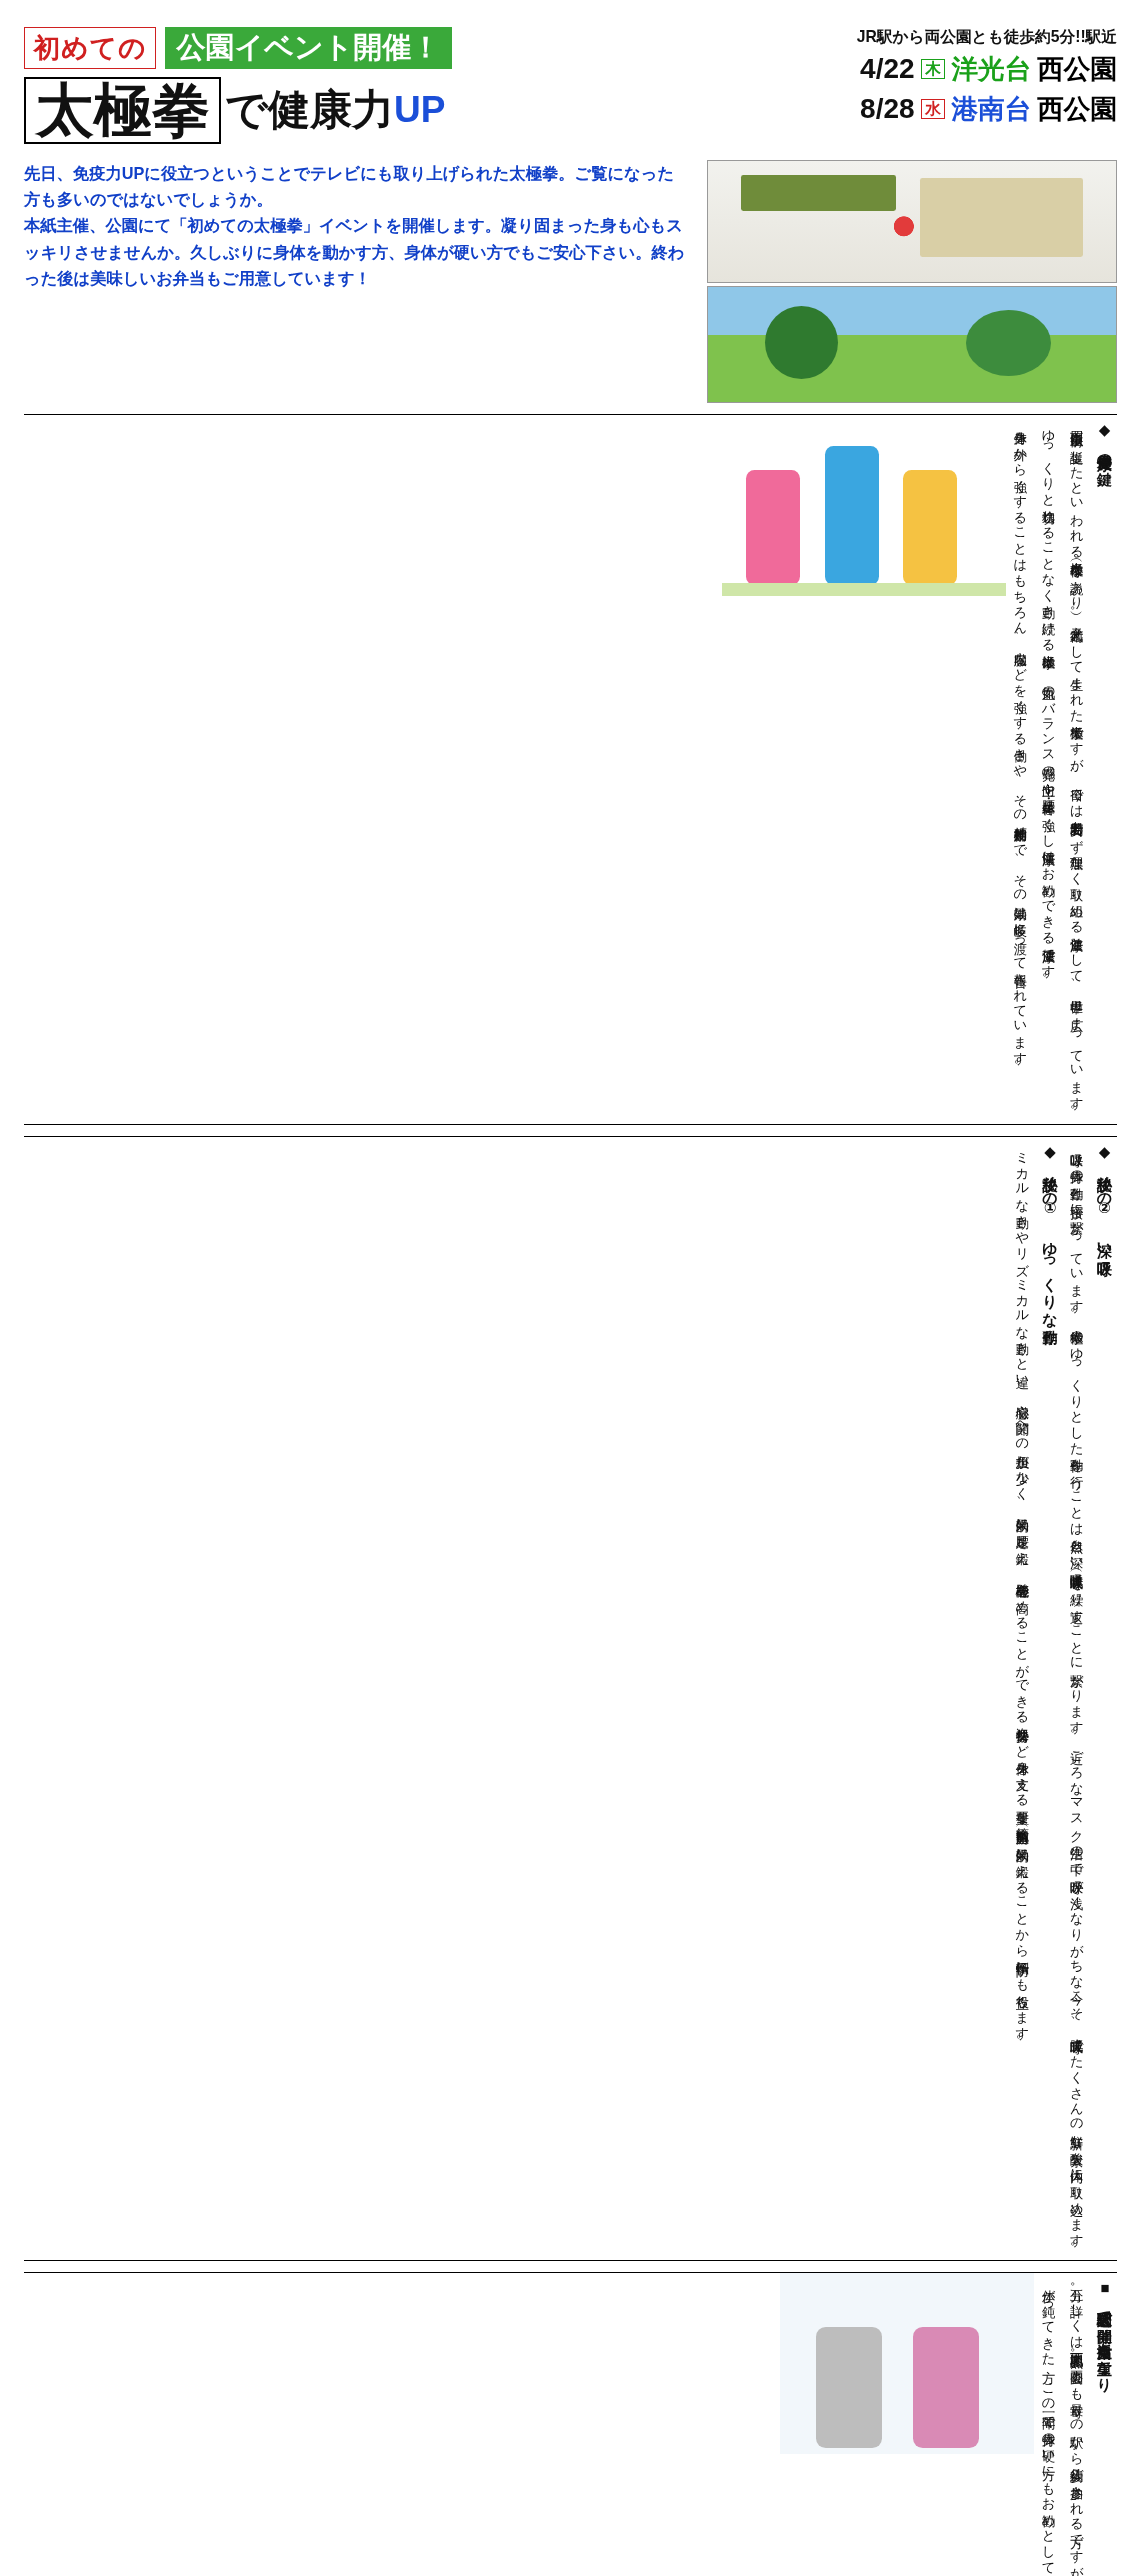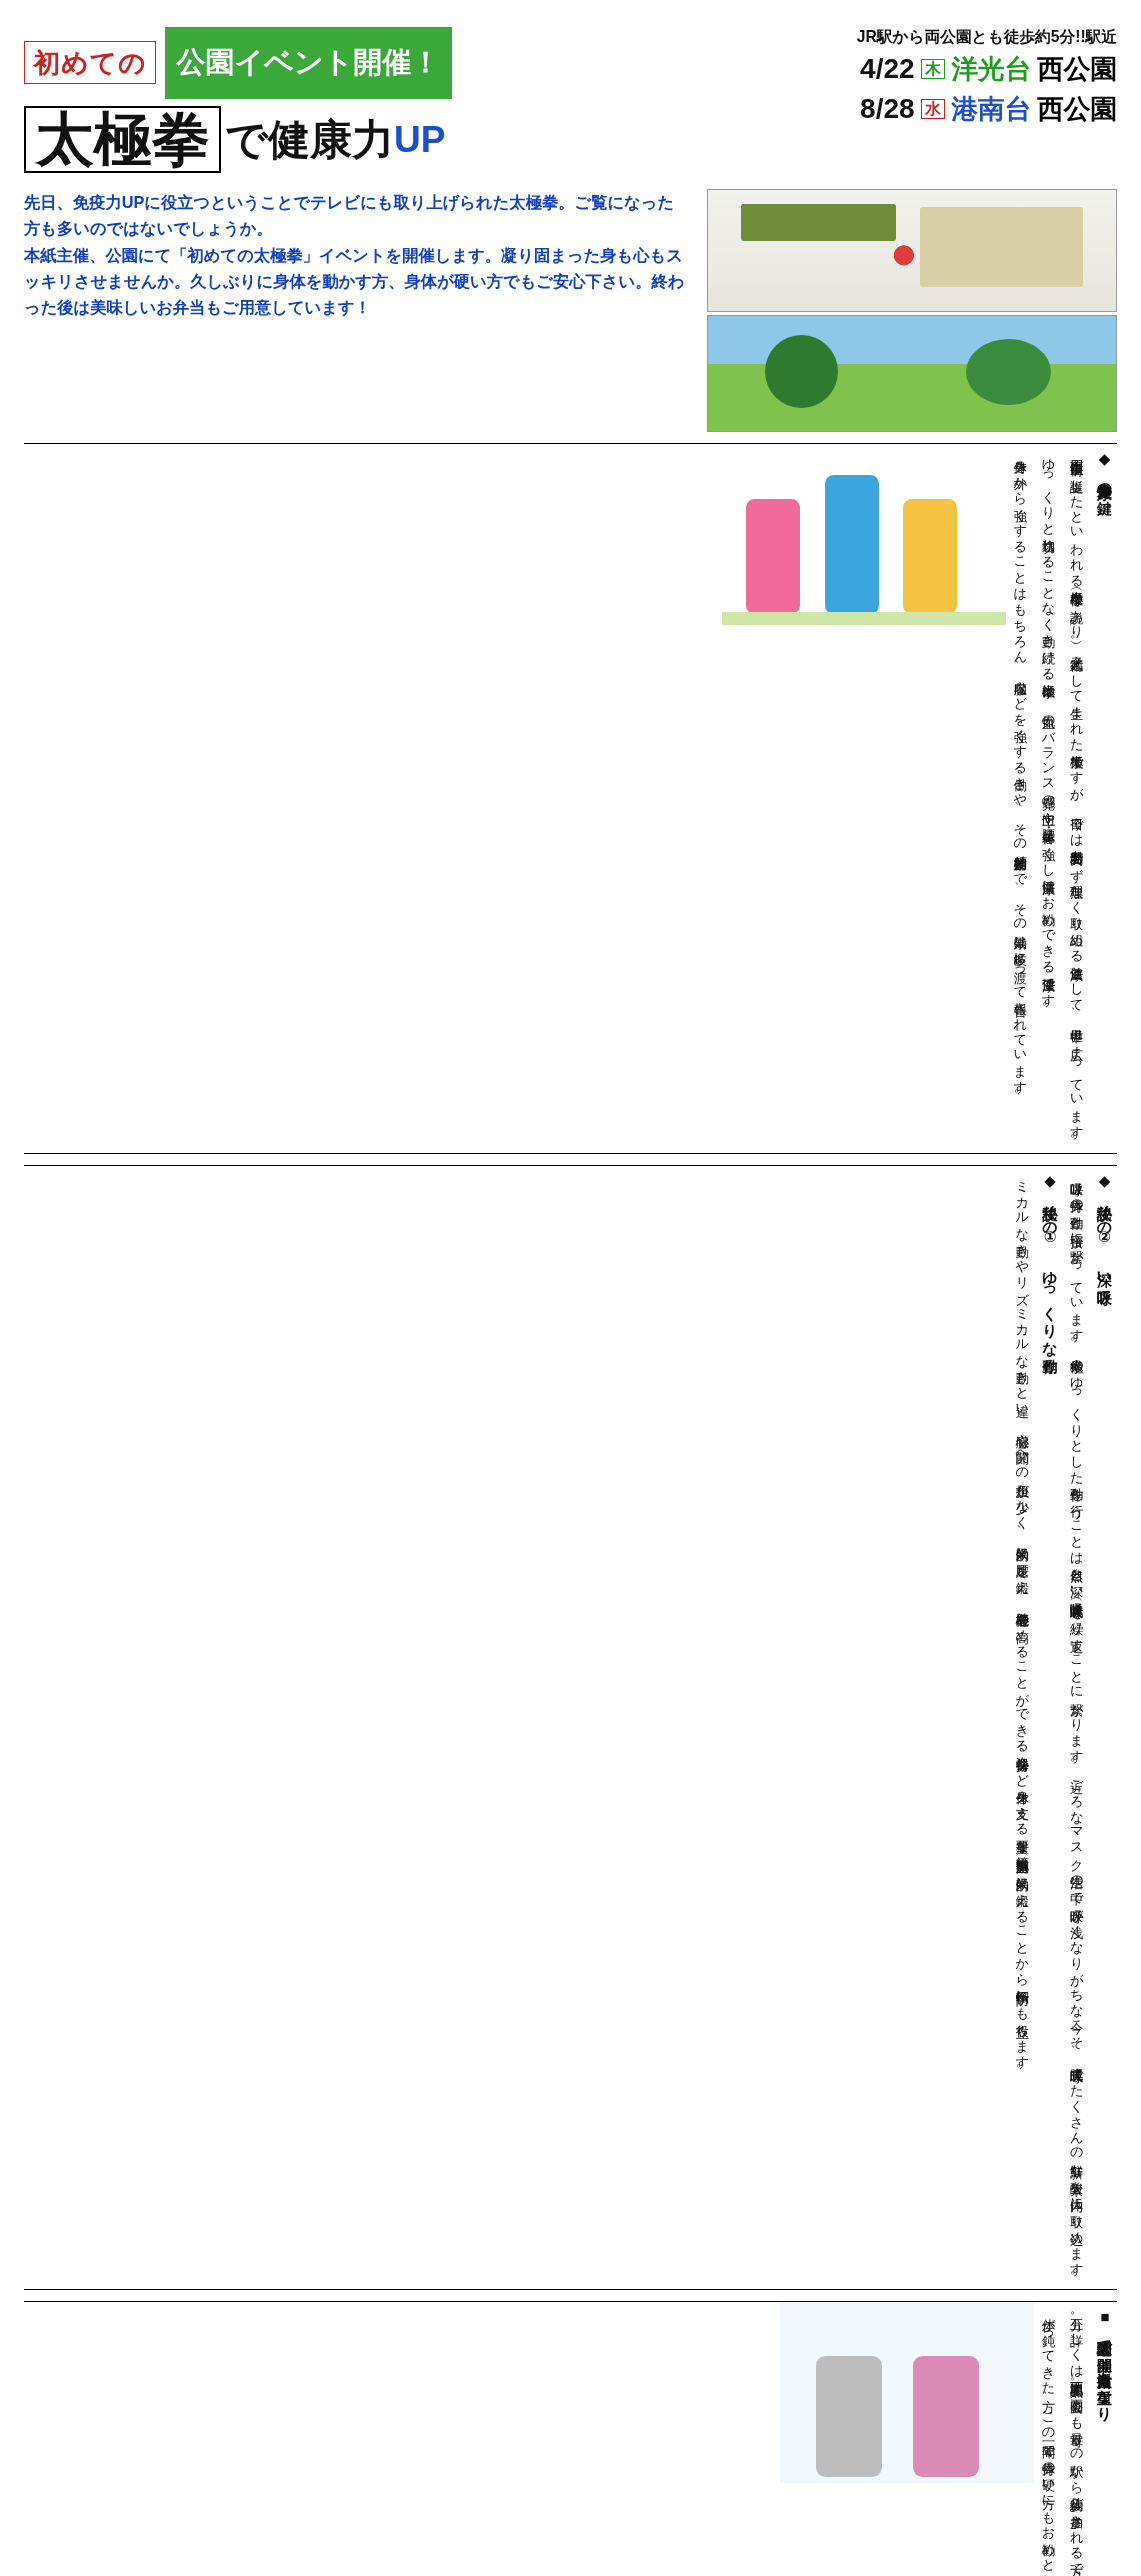--- a/index.html
+++ b/index.html
@@ -4,21 +4,21 @@
 <style>
   html,body{margin:0;padding:0;background:#ffffff;}
   body{font-family:"Liberation Sans","DejaVu Sans",sans-serif;color:#111;}
   .page{width:1141px;min-height:2576px;position:relative;background:#fff;box-sizing:border-box;padding:26.6px 24px 24px 24px;}
 
   
   .header{display:flex;align-items:flex-start;gap:11px;}
   .header-left{width:659px;}
   .hl-row1{display:flex;align-items:center;gap:8.5px;font-family:Liberation Mono, monospace;}
   .badge-hajimete{border:1.8px solid #d02020;color:#d02020;font-weight:bold;font-size:26.6px;padding:2.4px 8.5px;letter-spacing:1.2px;white-space:nowrap;}
-  .banner-green{background:#3aa93a;color:#ffffff;font-weight:bold;font-size:29px;padding:16px 12px;white-space:nowrap;}
+  .banner-green{background:#3aa93a;color:#ffffff;font-weight:bold;font-size:29px;padding:1px 12px;white-space:nowrap;}
   .hl-row2{display:flex;align-items:center;margin-top:7.3px;}
   .big-title{border:2.4px solid #000;font-size:58px;font-weight:bold;padding:1.2px 9.7px;line-height:1.05;white-space:nowrap;}
   .big-title2{font-size:42px;font-weight:bold;margin-left:3.6px;white-space:nowrap;}
   .big-up{font-size:37px;font-weight:bold;color:#1b4fd8;}
 
   .header-right{width:423px;}
   .jr-note{font-size:15.7px;font-weight:bold;text-align:right;margin-bottom:3.6px;}
   .date-line{display:flex;align-items:center;gap:6px;font-size:26.6px;font-weight:bold;margin-bottom:3.6px;justify-content:flex-end;text-align:right;}
   .date-num{font-size:28px;font-weight:bold;}
   .dow{border:1.2px solid #000;font-size:15.7px;padding:1.2px 3.6px;line-height:1;}

